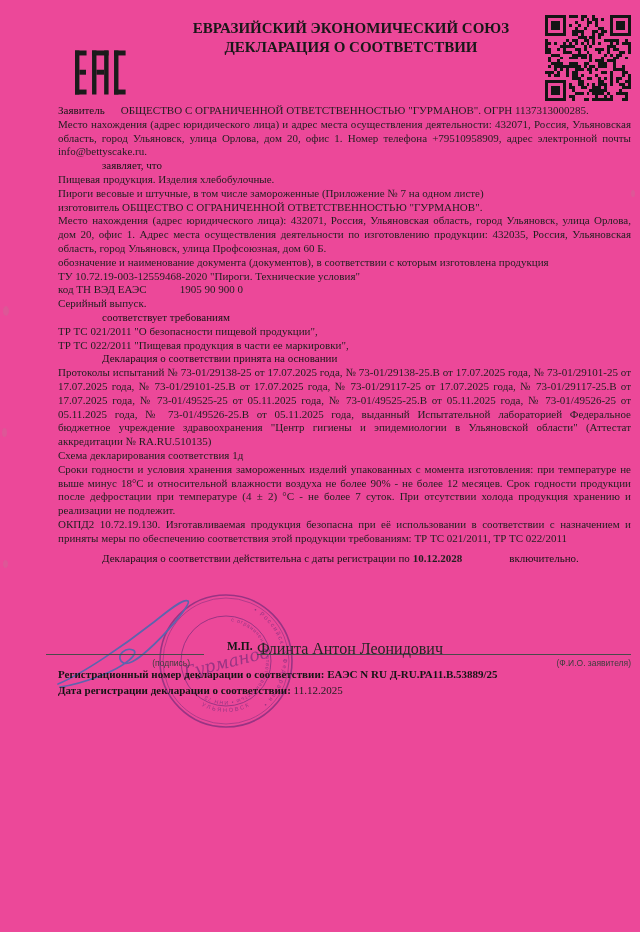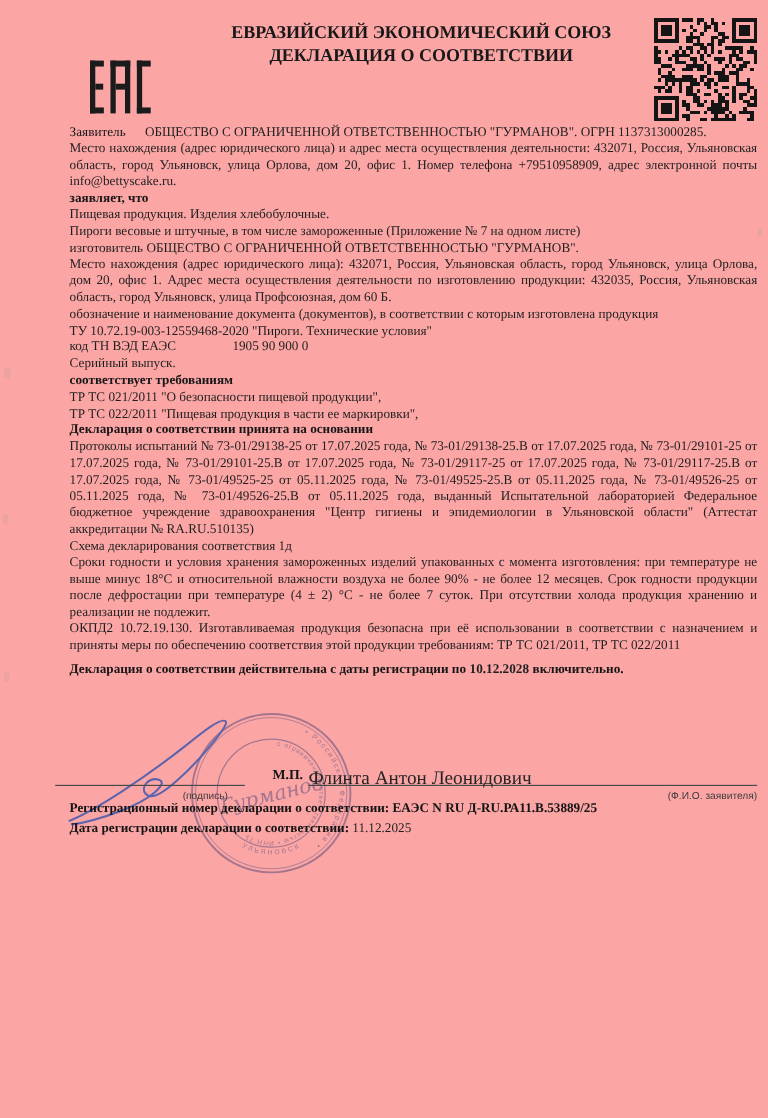--- a/index.html
+++ b/index.html
@@ -1,38 +1,38 @@
 <!DOCTYPE html>
 <html><head>
 <meta charset="utf-8">
 <style>
   html,body{margin:0;padding:0;}
   .page{
     position:relative;
     width:640px;height:932px;
-    background:#fca5a5;
+    background:#ec4899;
     font-family:"Liberation Serif", serif;
     color:#1f1f1f;
     overflow:hidden;
   }
   
   .eac-mark{position:absolute;left:75px;top:43px;width:55px;height:59px;}
   .titles{position:absolute;left:170px;top:19px;width:362px;text-align:center;}
   .titles .t1,.titles .t2{font-weight:bold;font-size:15px;line-height:19px;color:#181818;}
   .qr{position:absolute;left:545px;top:15px;width:86px;height:86px;}
   
   .doc-body{
     position:absolute;left:58px;top:104px;width:573px;
     font-size:11px;line-height:13.8px;
   }
   .doc-body .p{text-align:justify;}
   .doc-body .line{text-align:left;}
-  .bold{font-weight:bold;color:#161616;}
+  .bold{font-weight:normal;color:#161616;margin-left:44px;}
   .lbl{font-weight:normal;color:#161616;margin-right:16px;}
-  .tnved-val{margin-left:47px;}
+  .tnved-val{margin-left:33px;}
   .validity{margin-top:6px;}
   .validity .date{font-weight:bold;margin:0 3px;}
   
   .sig-line{position:absolute;height:0;border-top:1px solid #4a4a4a;}
   .sig-line.left{left:46px;top:654px;width:158px;}
   .sig-line.right{left:257px;top:654px;width:374px;}
   .sig-caption{
     position:absolute;font-family:"Liberation Sans", sans-serif;
     font-size:8.5px;color:#3c3c3c;text-align:right;
   }

